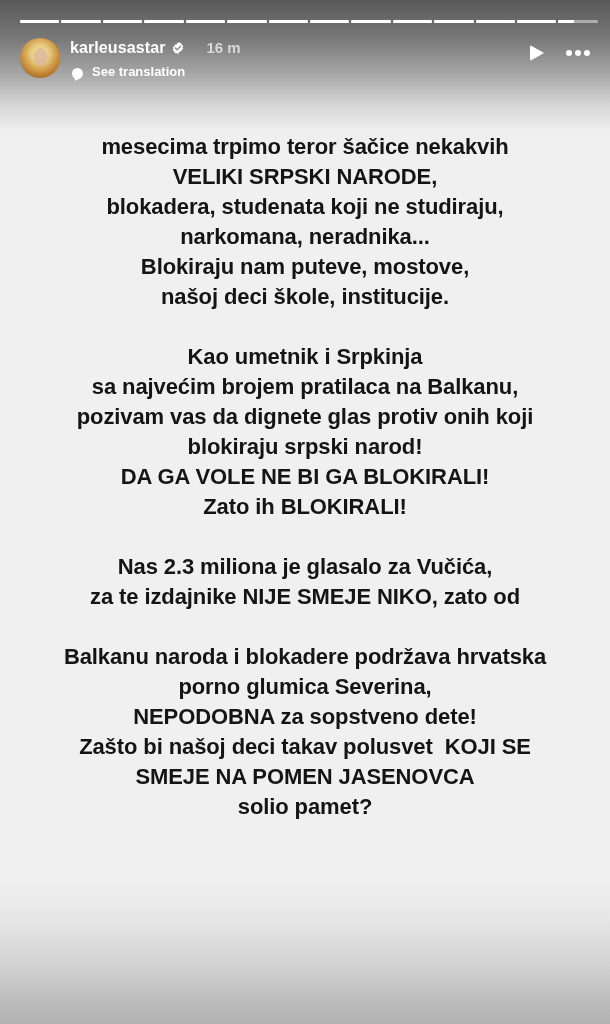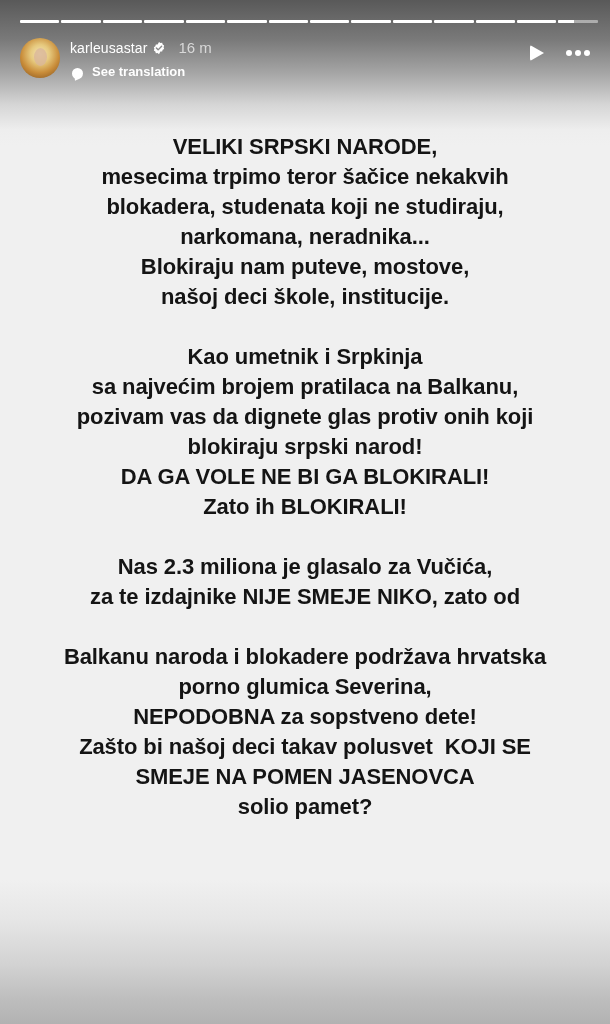--- a/index.html
+++ b/index.html
@@ -86,34 +86,35 @@
       flex-direction: column;
       justify-content: center;
     }
     .meta-row1 {
       display: flex;
       align-items: center;
       height: 20px;
     }
     .username {
       color: #ffffff;
-      font-size: 14px;
-      font-weight: 400;
+      font-size: 16px;
+      font-weight: 700;
       letter-spacing: 0.1px;
     }
     .verified {
       width: 14px;
       height: 14px;
       margin-left: 5px;
       display: inline-block;
     }
     .time {
       color: #d8d8d8;
       font-size: 15px;
-      margin-left: 12px;
+      margin-left: 22px;
+      font-weight: bold;
     }
     .meta-row2 {
       display: flex;
       align-items: flex-end;
       height: 20px;
       margin-top: 1px;
     }
     .translate-dot {
       width: 11px;
       height: 11px;
@@ -262,22 +263,22 @@
     <div class="play-icon"></div>
     <div class="more-icon">
       <span></span>
         <span></span>
         <span></span>
     </div>
   </div>
 
   <div class="content">
     <div class="para">
+      <span class="line">mesecima trpimo teror šačice nekakvih</span>
       <span class="line">VELIKI SRPSKI NARODE,</span>
-      <span class="line">mesecima trpimo teror šačice nekakvih</span>
       <span class="line">blokadera, studenata koji ne studiraju,</span>
       <span class="line">narkomana, neradnika...</span>
       <span class="line">Blokiraju nam puteve, mostove,</span>
       <span class="line">našoj deci škole, institucije.</span>
     </div>
     <div class="para">
       <span class="line">Kao umetnik i Srpkinja</span>
       <span class="line">sa najvećim brojem pratilaca na Balkanu,</span>
       <span class="line">pozivam vas da dignete glas protiv onih koji</span>
       <span class="line">blokiraju srpski narod!</span>

